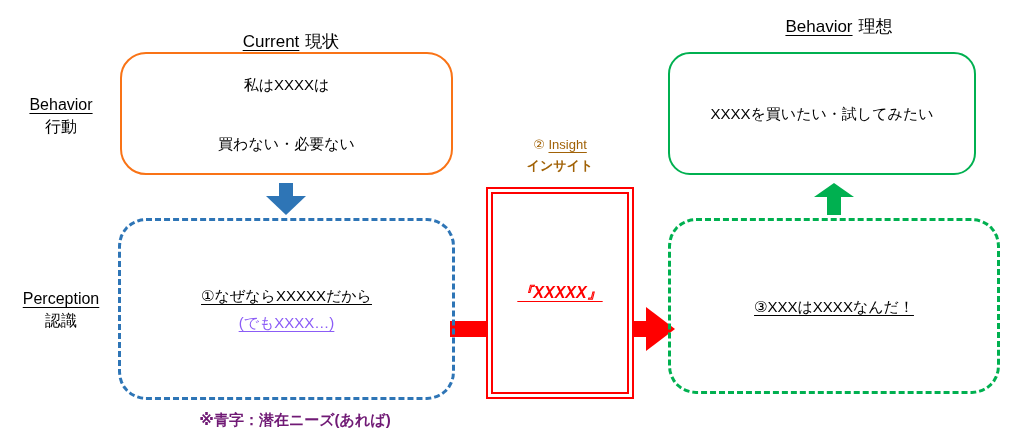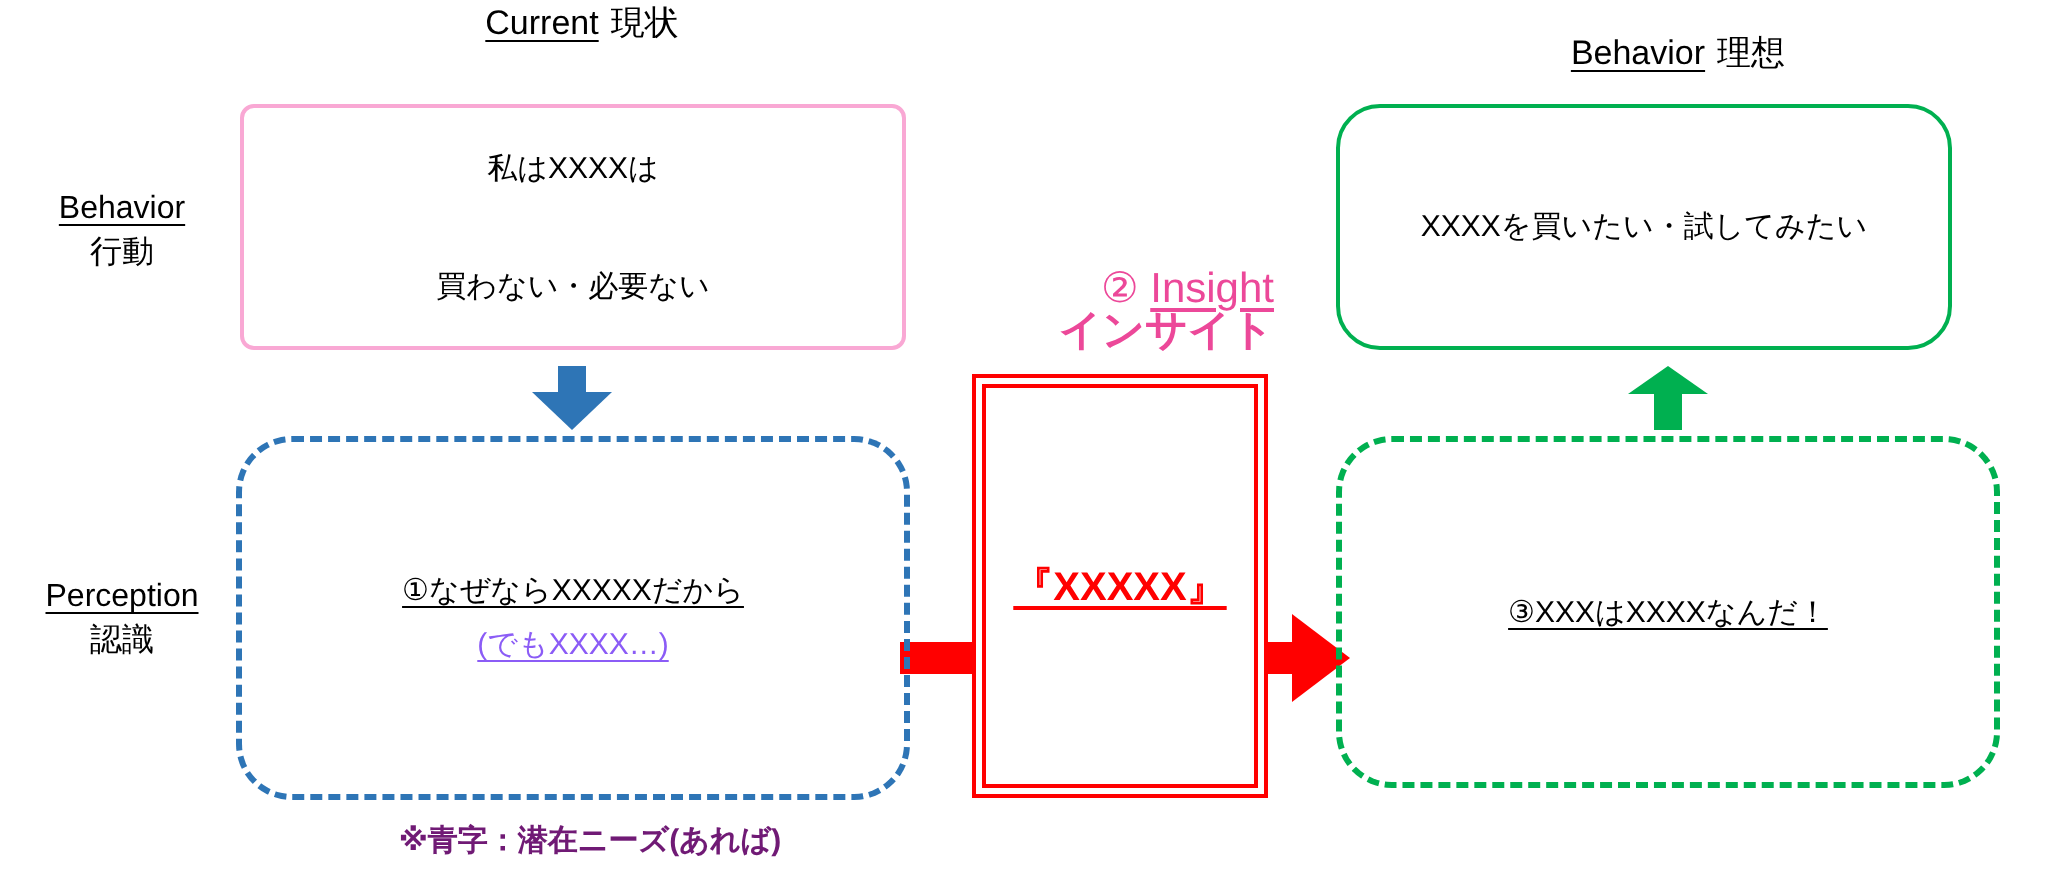--- a/index.html
+++ b/index.html
@@ -10,45 +10,45 @@
   }
   .hdr { position:absolute; font-size:17px; text-align:center; white-space:nowrap; }
   .hdr .ja { margin-left:6px; }
   .u { text-decoration:underline; text-underline-offset:3px; }
   .rowlabel { position:absolute; font-size:16px; text-align:center; line-height:22px; }
   .box {
     position:absolute; background:#ffffff; display:flex; flex-direction:column;
     align-items:center; justify-content:center; text-align:center;
     font-size:15px; line-height:27px; z-index:3;
   }
-  .solid-blue  { border:2px solid #f9a8d4; border-radius:7px;gap:32px; }
+  .solid-blue  { border:2px solid #f97316; border-radius:26px;gap:32px; }
   .dashed-blue { border:3px dashed #2E75B6; border-radius:28px; background:transparent;align-items:center; }
   .solid-green { border:2px solid #00B050; border-radius:22px; }
   .dashed-green{ border:3px dashed #00B050; border-radius:28px; background:transparent; }
   .blue-text { color:#8b5cf6; }
   .arrow-svg { position:absolute; z-index:1; }
-  .insight-label { position:absolute; left:483px; top:134px; width:154px; text-align:right; color:#ec4899; font-size:21px; line-height:21px; z-index:3; }
+  .insight-label { position:absolute; left:483px; top:134px; width:154px; text-align:center; color:#a16207; font-size:13px; line-height:21px; z-index:3; }
   .insight-label .ja { font-weight:bold; }
   .insight-box {
     position:absolute; left:486px; top:187px; width:148px; height:212px;
     border:2px solid #FF0000; background:#ffffff; padding:3px; z-index:2;
   }
   .insight-box .inner {
     width:100%; height:100%; border:2px solid #FF0000;
     display:flex; align-items:center; justify-content:center;
   }
-  .insight-value { color:#FF0000; font-weight:bold; font-size:20px; }
+  .insight-value { color:#FF0000; font-weight:bold; font-size:16px;font-style:italic; }
   .note { position:absolute; left:128px; top:411px; width:334px; text-align:center; color:#701a75; font-weight:bold; font-size:15px; z-index:3; }
 </style>
 </head>
 <body>
 
 <div class="canvas">
 
-  <div class="hdr" style="left:130px; top:0; width:322px;">
+  <div class="hdr" style="left:130px; top:30px; width:322px;">
     <span class="u">Current</span><span class="ja">現状</span>
   </div>
   <div class="hdr" style="left:678px; top:15px; width:322px;">
     <span class="u">Behavior</span><span class="ja">理想</span>
   </div>
 
   <div class="rowlabel" style="left:4px; top:288px; width:114px;">
     <span class="u">Perception</span><br>
     <span>認識</span>
   </div>

